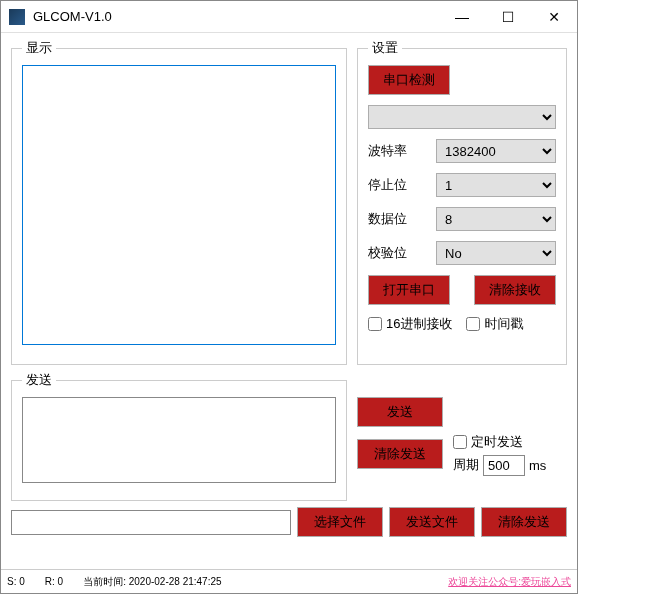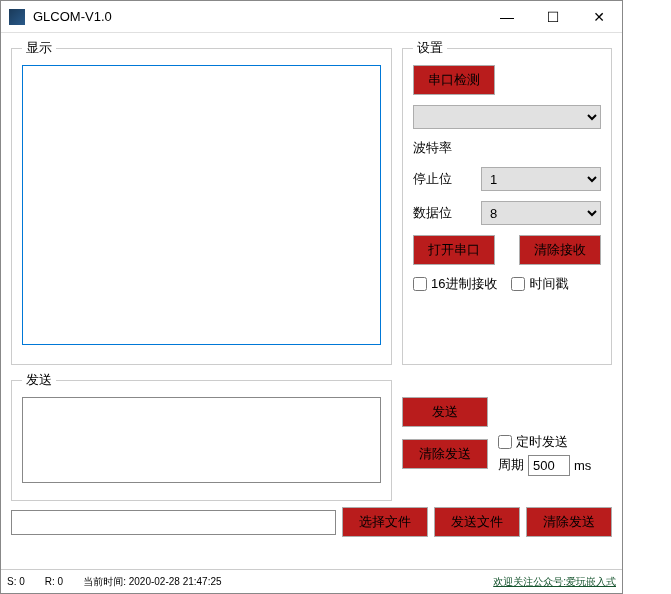--- a/index.html
+++ b/index.html
@@ -1,17 +1,17 @@
 <!DOCTYPE html>
 <html><head>
 <meta charset="utf-8">
 <style>
 * { box-sizing: border-box; margin: 0; padding: 0; }
 body { font-family: "Microsoft YaHei", sans-serif; font-size: 13px; background: #fff; }
-.window { width: 623px; height: 594px; border: 1px solid #888; display: flex; flex-direction: column; }
+.window { width: 578px; height: 594px; border: 1px solid #888; display: flex; flex-direction: column; }
 .titlebar { height: 32px; display: flex; align-items: center; background: #fff; border-bottom: 1px solid #e0e0e0; }
 .titlebar-icon { width: 16px; height: 16px; margin: 0 8px; background: linear-gradient(135deg,#1a3a5a,#2a5a8a); }
 .titlebar-title { flex: 1; font-size: 13px; }
 .winbtns { display: flex; }
 .winbtn { width: 46px; height: 32px; display: flex; align-items: center; justify-content: center; font-size: 14px; background: none; border: none; cursor: pointer; font-family: inherit; }
 .menubar { height: 24px; display: flex; align-items: center; padding: 0 8px; }
 .menuitem { padding: 2px 8px; cursor: pointer; }
 .client { flex: 1; padding: 6px 10px 4px 10px; display: flex; flex-direction: column; gap: 6px; }
 .row1 { display: flex; gap: 10px; height: 326px; }
 .row2 { display: flex; gap: 10px; height: 130px; }
@@ -36,21 +36,21 @@
 .send-right { width: 210px; border: none; padding: 0; display: flex; flex-direction: column; gap: 6px; justify-content: center; }
 .send-right-row { display: flex; gap: 10px; align-items: center; }
 .send-right-row .btn { width: 86px; padding: 5px 4px; }
 .send-chks { display: flex; flex-direction: column; gap: 4px; }
 .period-row { display: flex; align-items: center; gap: 4px; }
 .period-row input[type=text] { width: 42px; border: 1px solid #888; padding: 2px 4px; font-size: 13px; text-align: left; }
 .row3 input[type=text] { flex: 1; border: 1px solid #888; padding: 4px; font-size: 13px; background: #fff; }
 .row3 .btn { width: 86px; padding: 5px 4px; }
 .statusbar { height: 24px; border-top: 1px solid #ccc; display: flex; align-items: center; padding: 0 6px; font-size: 10px; gap: 20px; }
 .statusbar .spacer { flex: 1; }
-.statusbar a { color: #14532d; text-decoration: underline; }
+.statusbar a { color: #ec4899; text-decoration: underline; }
 .full-select { width: 100%; }
 </style>
 </head>
 <body>
 
 <div class="window">
   <div class="titlebar">
     <div class="titlebar-icon"></div>
     <div class="titlebar-title">GLCOM-V1.0</div>
     <div class="winbtns">
@@ -68,28 +68,33 @@
         <legend>显示</legend>
         <div class="display-area"></div>
       </fieldset>
 
       <fieldset class="settings-box">
         <legend>设置</legend>
         <div><button class="btn">串口检测</button></div>
         <select class="full-select"><option></option></select>
         <div class="settings-row">
           <label>波特率</label>
+          <select><option>1382400</option></select>
         </div>
         <div class="settings-row">
           <label>停止位</label>
           <select><option>1</option></select>
         </div>
         <div class="settings-row">
           <label>数据位</label>
           <select><option>8</option></select>
+        </div>
+        <div class="settings-row">
+          <label>校验位</label>
+          <select><option>No</option></select>
         </div>
         <div class="settings-btnrow">
           <button class="btn">打开串口</button>
           <button class="btn">清除接收</button>
         </div>
         <div class="chkrow">
           <label class="chk">
               <input type="checkbox" style="">
               <span>16进制接收</span>
             </label>

